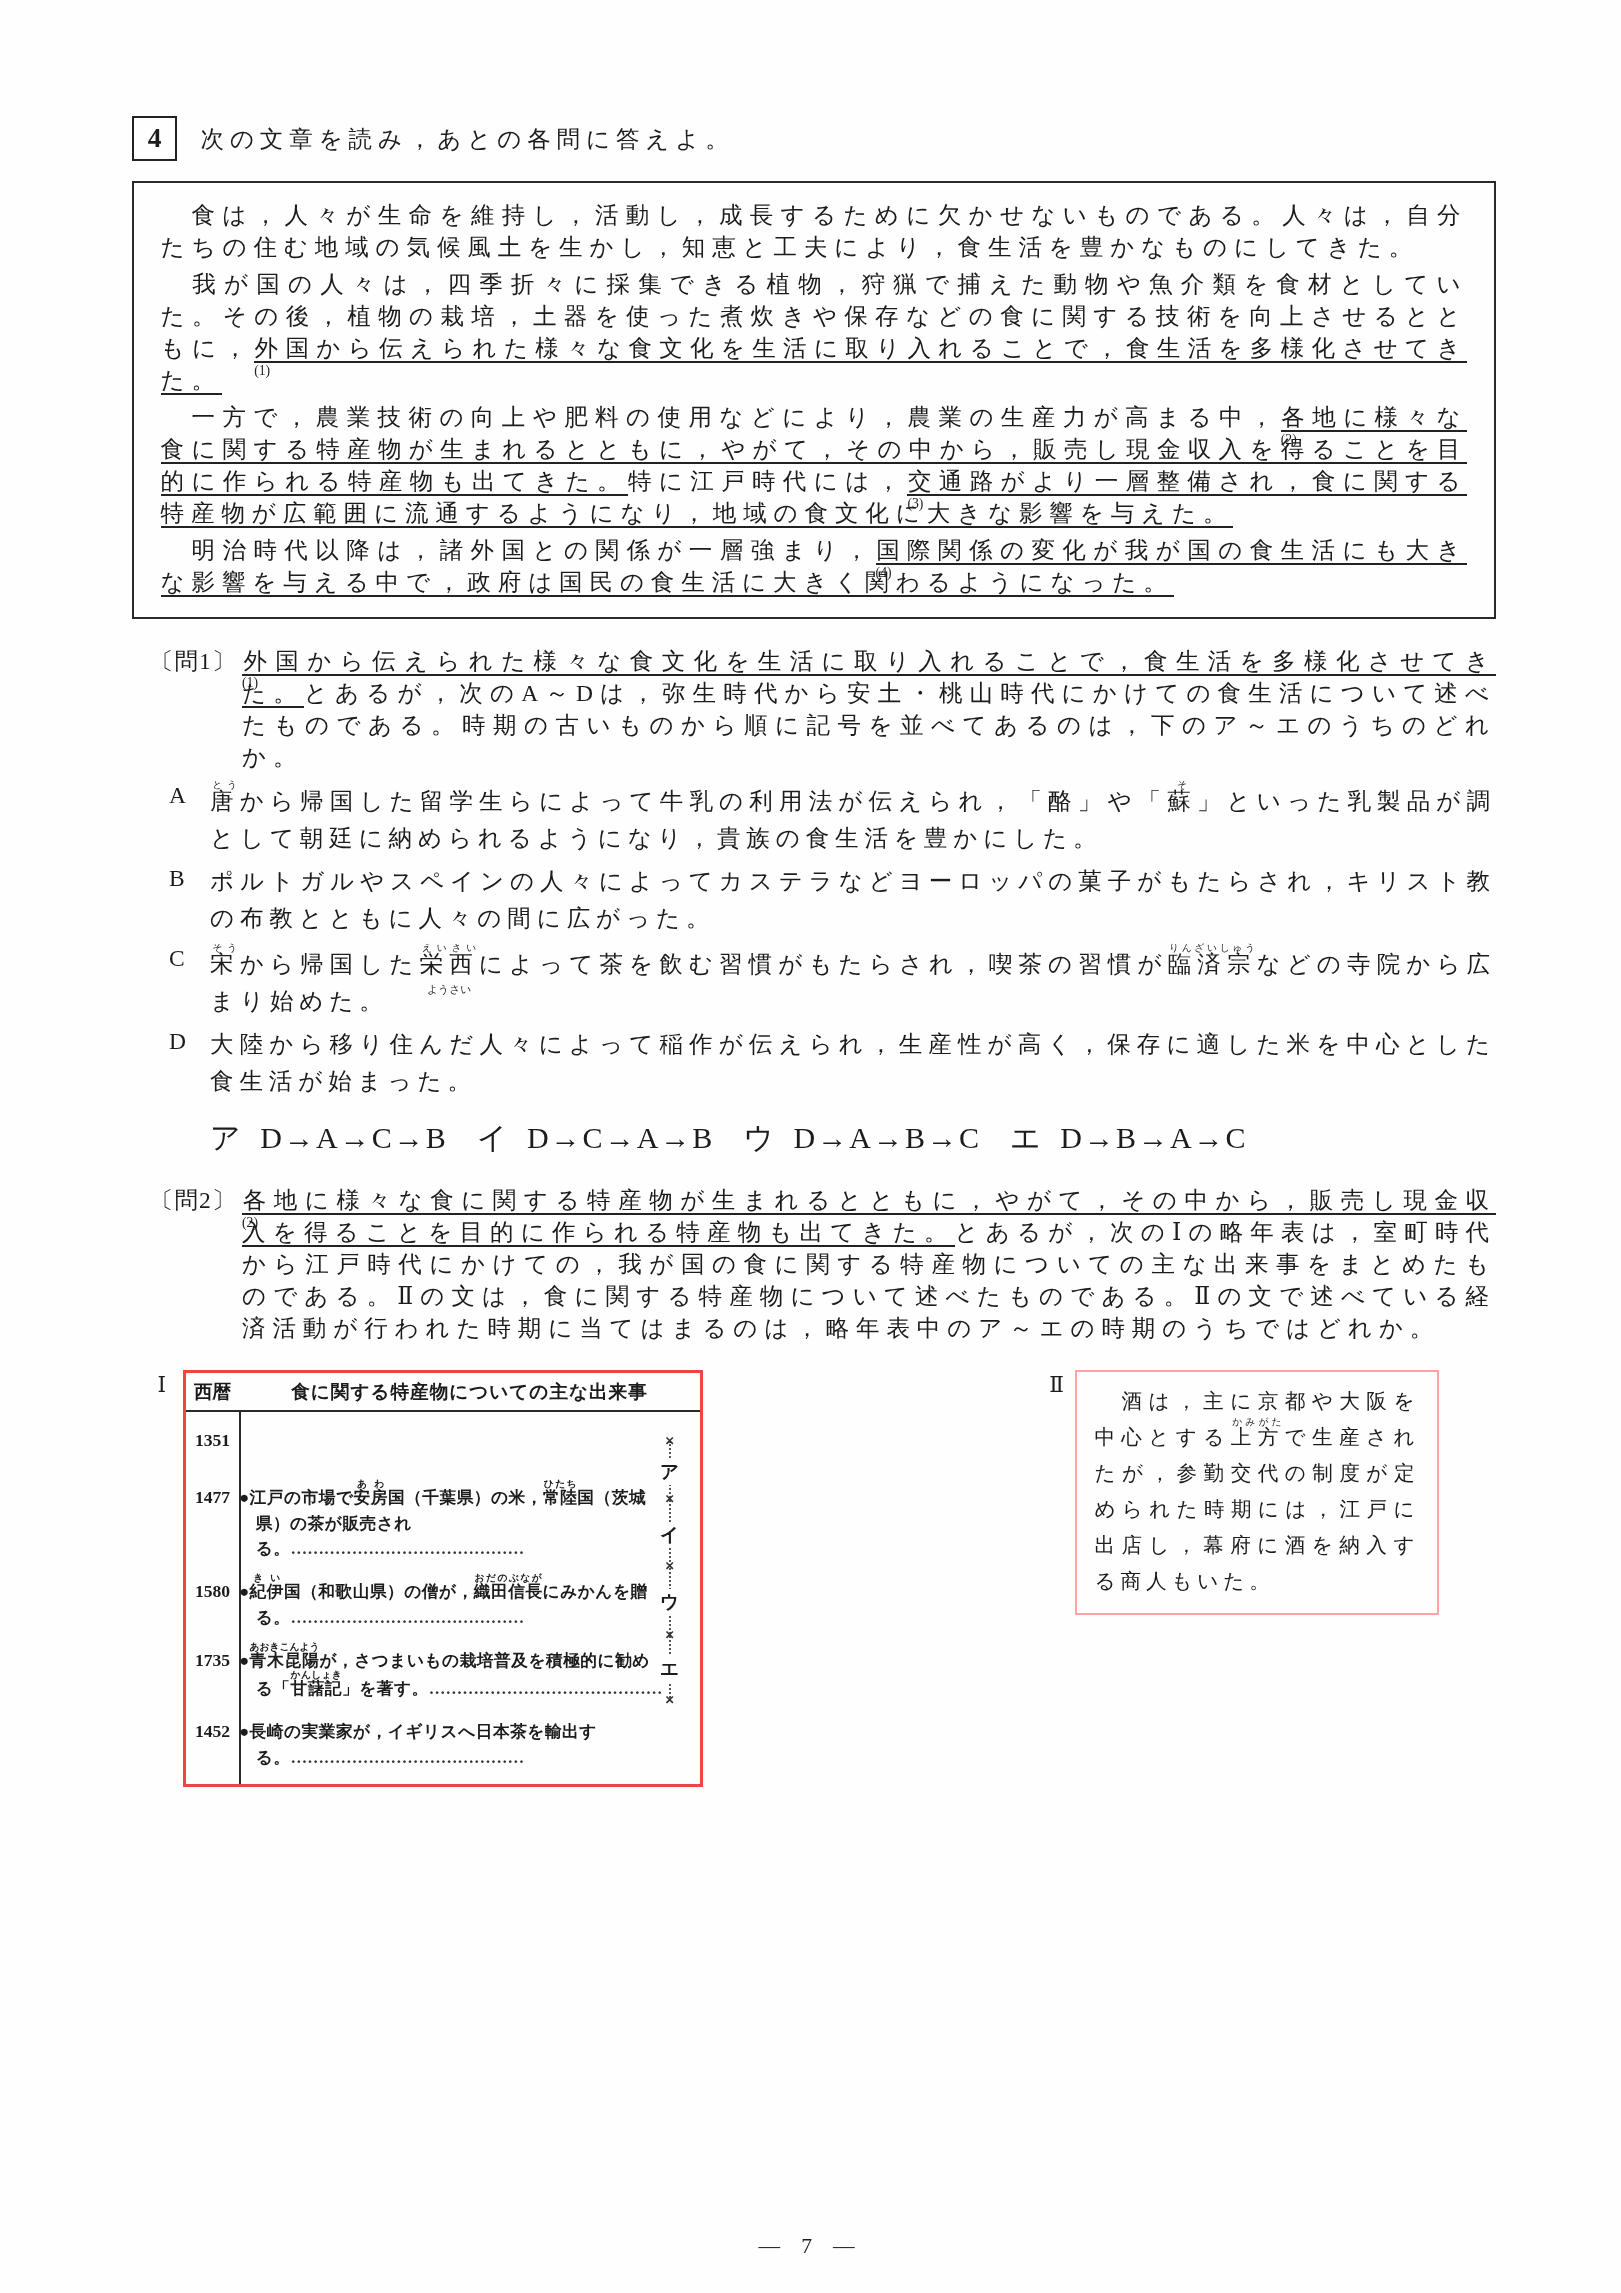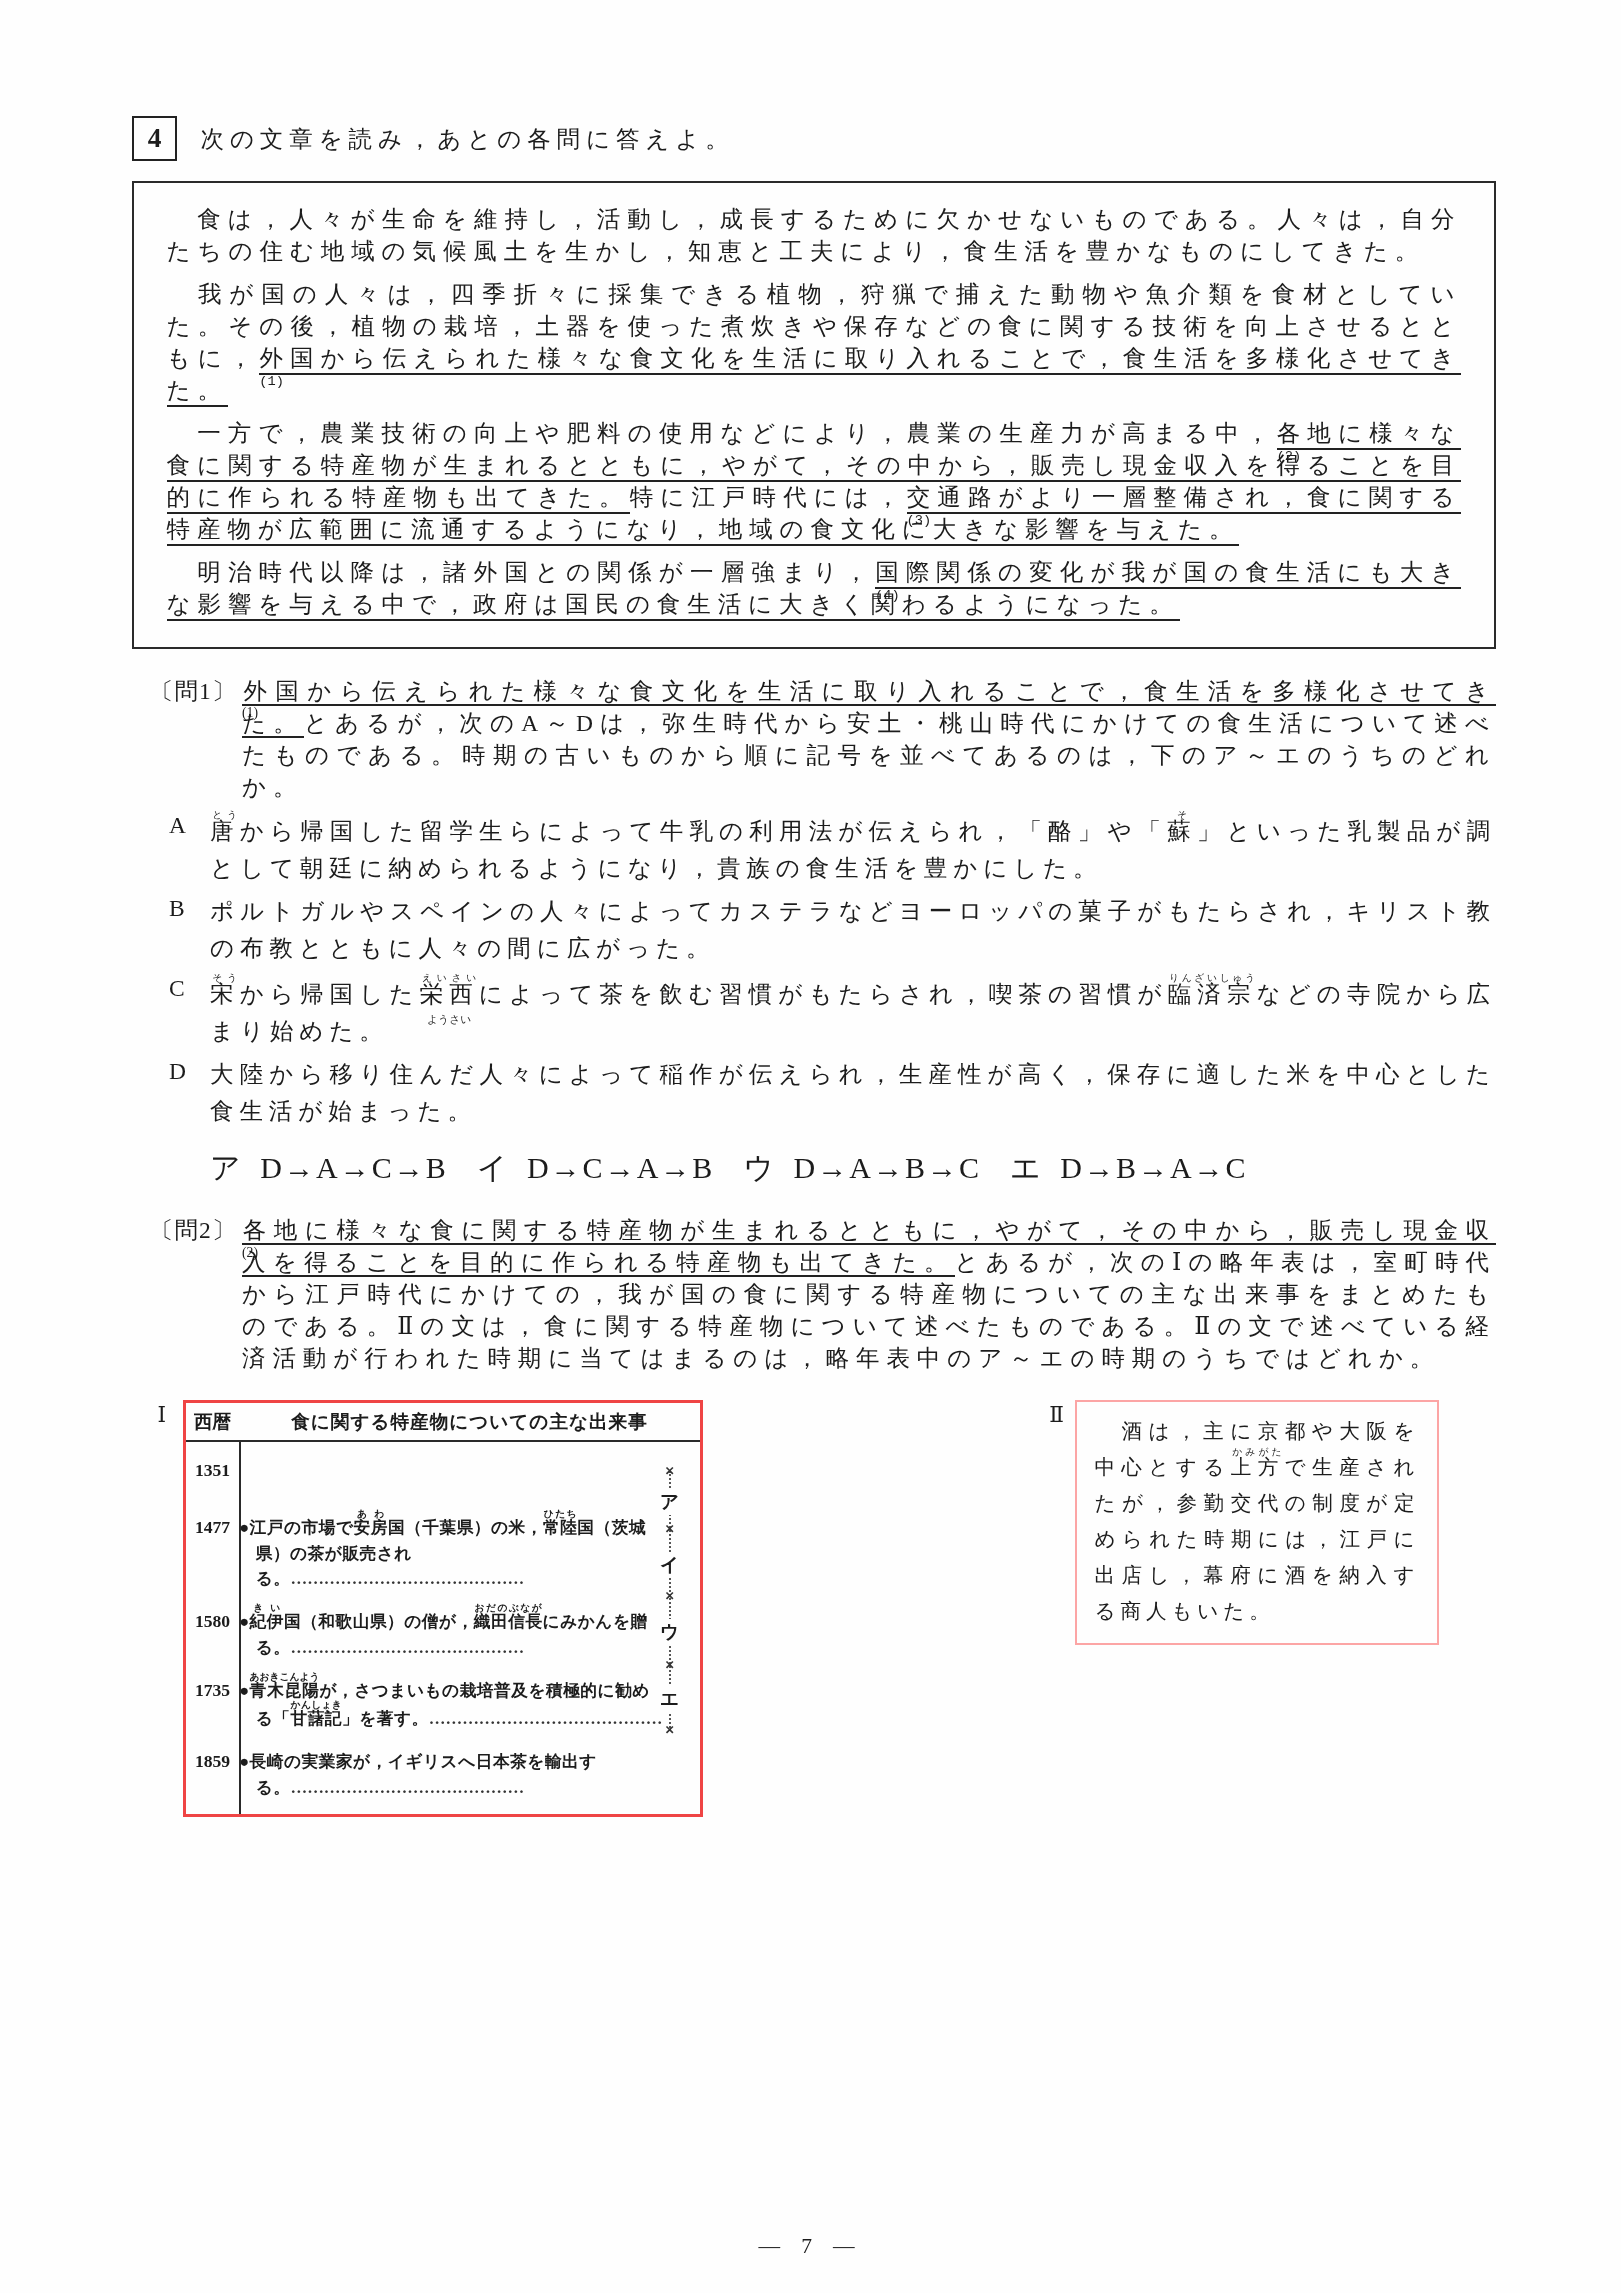--- a/index.html
+++ b/index.html
@@ -22,23 +22,22 @@
   }
   .q-instruction{font-size:23.5px;letter-spacing:5.9px;}
 
   
   .passage-box{
     border:2px solid #2a2a2a;
     margin-top:19.6px;
     padding:11.8px 21.6px 13.7px 21.6px;
   }
   .psg{
-    margin:11px;font-size:23.5px;line-height:32px;letter-spacing:6.9px;
+    margin:5px;font-size:23.5px;line-height:32px;letter-spacing:6.9px;
     text-align:justify;
-    font-family:Liberation Mono, monospace;
   }
   .u{border-bottom:2px solid #222;}
   .ref-marker{
     display:inline-block;width:0;overflow:visible;position:relative;
     top:18.6px;font-size:13.7px;line-height:13.7px;letter-spacing:0;white-space:nowrap;
   }
   ruby{ruby-position:over;position:relative;}
   rt{font-size:9.8px;letter-spacing:0;}
   .rt-below{
     position:absolute;left:50%;top:100%;transform:translate(-50%,-5.9px);
@@ -171,21 +170,21 @@
             </div>
             <div class="ev-row mb-sm">
               <div class="ev-year">1580</div>
               <div class="ev-text"><span>●</span><ruby>紀伊<rt>きい</rt></ruby><span>国（和歌山県）の僧が，</span><ruby>織田信長<rt>おだのぶなが</rt></ruby><span>にみかんを贈る。</span></div>
             </div>
             <div class="ev-row mb-sm">
               <div class="ev-year">1735</div>
               <div class="ev-text"><span>●</span><ruby>青木昆陽<rt>あおきこんよう</rt></ruby><span>が，さつまいもの栽培普及を積極的に勧める「</span><ruby>甘藷記<rt>かんしょき</rt></ruby><span>」を著す。</span></div>
             </div>
             <div class="ev-row">
-              <div class="ev-year">1859</div>
+              <div class="ev-year">1452</div>
               <div class="ev-text"><span>●長崎の実業家が，イギリスへ日本茶を輸出する。</span></div>
             </div>
 
             <div class="v-line"></div>
             <span class="gmark gm1">✕</span>
             <span class="gmark gm2">✕</span>
             <span class="gmark gm3">✕</span>
             <span class="gmark gm4">✕</span>
             <span class="gmark gm5">✕</span>
             <span class="glabel gl1">ア</span>

